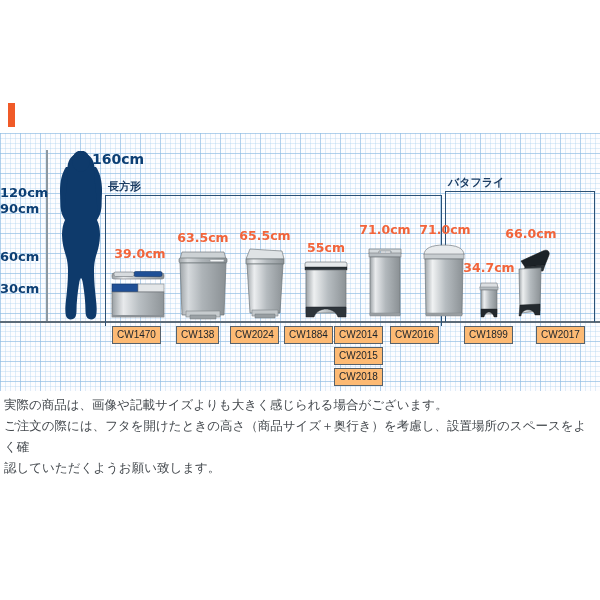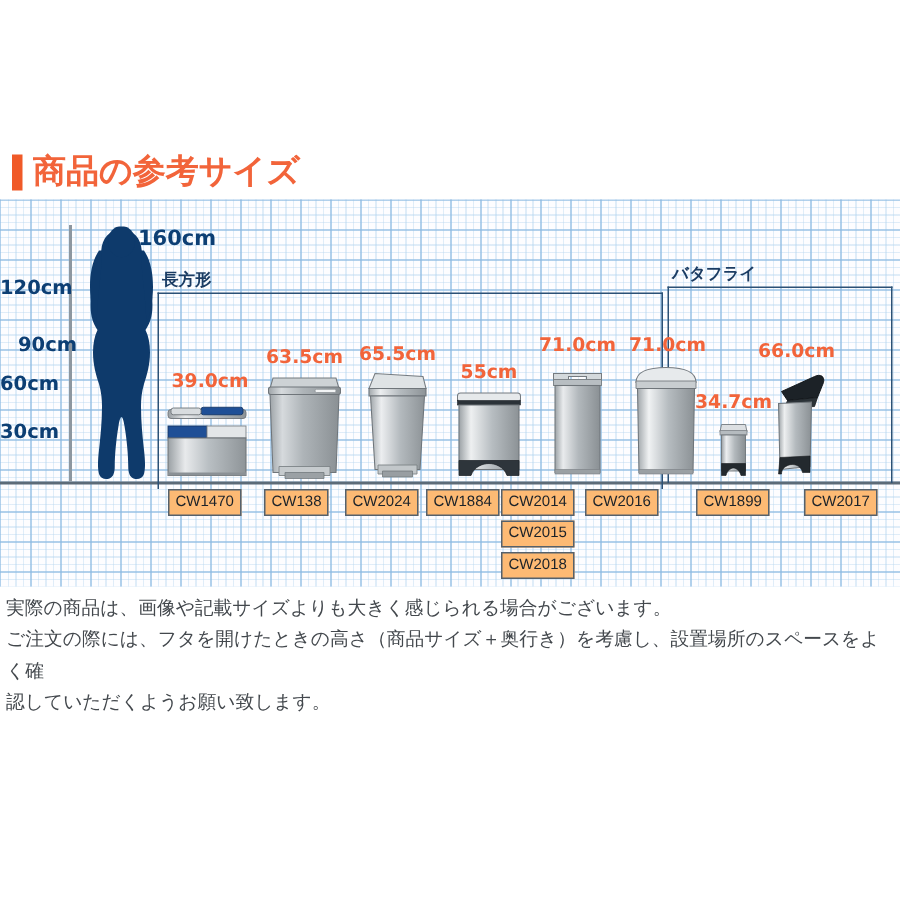--- a/index.html
+++ b/index.html
@@ -212,33 +212,32 @@
     line-height: 21px;
     font-family: "DejaVu Sans", "Liberation Sans", sans-serif;
   }
   #notes p { margin: 0; }
 </style>
 </head>
 <body>
 
 <div id="title-row">
   <div id="title-accent"></div>
-  <div id="title-text">商品の参考サイズ</div>
 </div>
 
 <div id="grid-panel"></div>
 <div id="lower-grid"></div>
 
 <div id="stage">
 
   <div id="baseline"></div>
   <div id="ruler-line"></div>
 
   <div class="tick-label" style="top:53px;">120cm</div>
-  <div class="tick-label" style="top:91px;padding-left:12px;">90cm</div>
+  <div class="tick-label" style="top:69px;">90cm</div>
   <div class="tick-label" style="top:117px;">60cm</div>
   <div class="tick-label" style="top:149px;">30cm</div>
 
   <div id="silhouette">
     <svg viewBox="0 0 58 170" width="58" height="170" preserveAspectRatio="none">
       <path fill="#0e3a6b" d="
         M29,2
         C21,2 16,8 15.5,16
         C15,23 13,28 11,34
         C9,41 8,48 8.5,56

